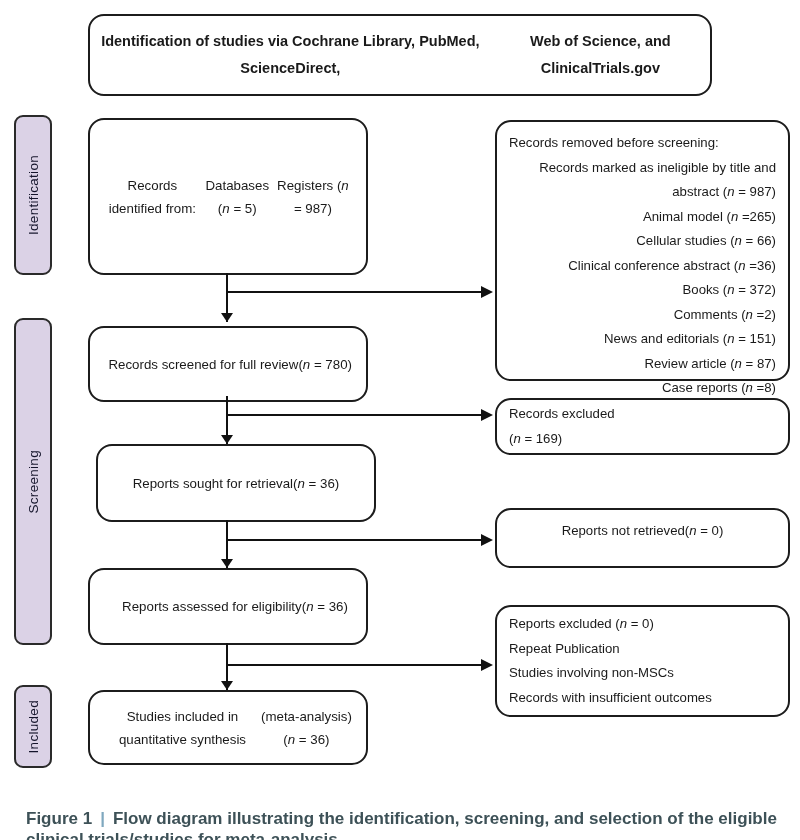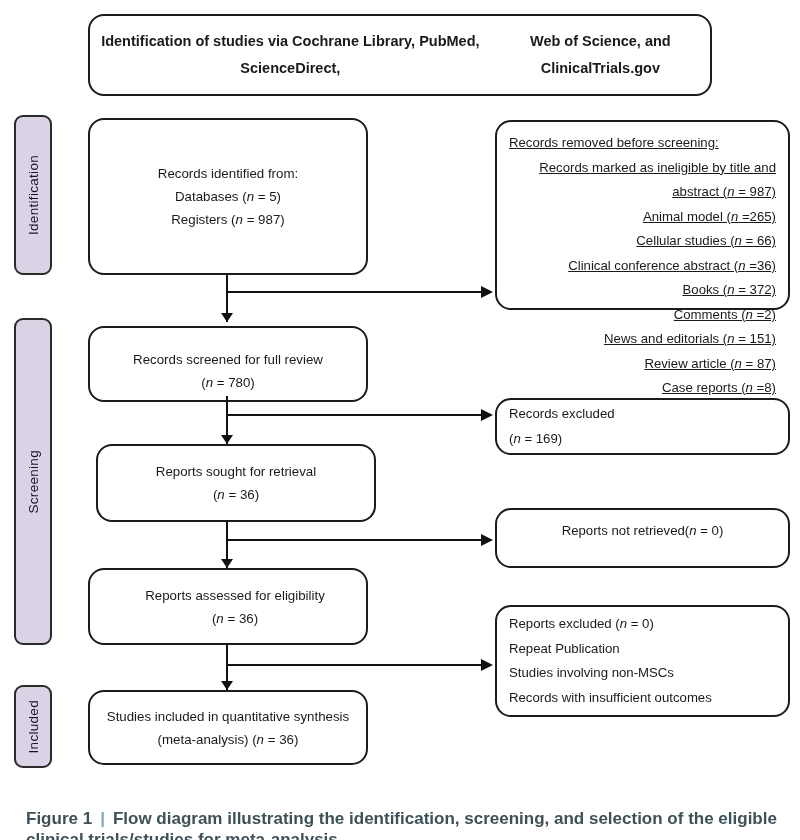--- a/index.html
+++ b/index.html
@@ -13,33 +13,33 @@
   .title-box div{font-weight:bold;font-size:14.5px;line-height:27px;text-align:center;}
 
   
   .stage{position:absolute;left:14px;width:38px;background:#dbd2e6;border:2px solid #2a2a2a;border-radius:9px;box-sizing:border-box;display:flex;align-items:center;justify-content:center;}
   .stage span{writing-mode:vertical-rl;transform:rotate(180deg);font-size:13.5px;letter-spacing:.3px;color:#14142b;white-space:nowrap;}
   .stage-identification{top:115px;height:160px;}
   .stage-screening{top:318px;height:327px;}
   .stage-included{top:685px;height:83px;}
 
   
-  .flow{left:88px;width:280px;display:flex;flex-direction:column;justify-content:center;align-items:center;padding:6px 14px;}
+  .flow{left:88px;width:280px;display:flex;flex-direction:row;justify-content:center;align-items:center;padding:6px 14px;}
   .flow div{font-size:13.3px;line-height:23px;text-align:center;}
   .flow-identified{top:118px;height:157px;}
   .flow-screened{top:326px;height:76px;justify-content:flex-end;}
   .flow-sought{top:444px;height:78px;margin-left:8px;}
   .flow-assessed{top:568px;height:77px;padding-left:28px;}
   .flow-included{top:690px;height:75px;}
 
   
   .excl{left:495px;width:295px;padding:9px 12px;box-sizing:border-box;}
   .excl div{font-size:13.2px;line-height:24.5px;text-align:left;}
   .excl .item{padding-left:17px;text-align:right;}
-  .excl-removed{top:120px;height:190px;text-decoration:underline;}
+  .excl-removed{top:120px;height:261px;}
   .excl-records-excluded{top:398px;height:57px;display:flex;flex-direction:column;justify-content:center;}
   .excl-not-retrieved{top:508px;height:60px;display:flex;flex-direction:row;justify-content:center;}
   .excl-reports-excluded{top:605px;height:112px;display:flex;flex-direction:column;justify-content:center;}
 
   i{font-style:italic;}
 
   
   .vline{position:absolute;left:226px;width:2px;background:#111;}
   .v1{top:273px;height:49px;}
   .v2{top:396px;height:48px;}

